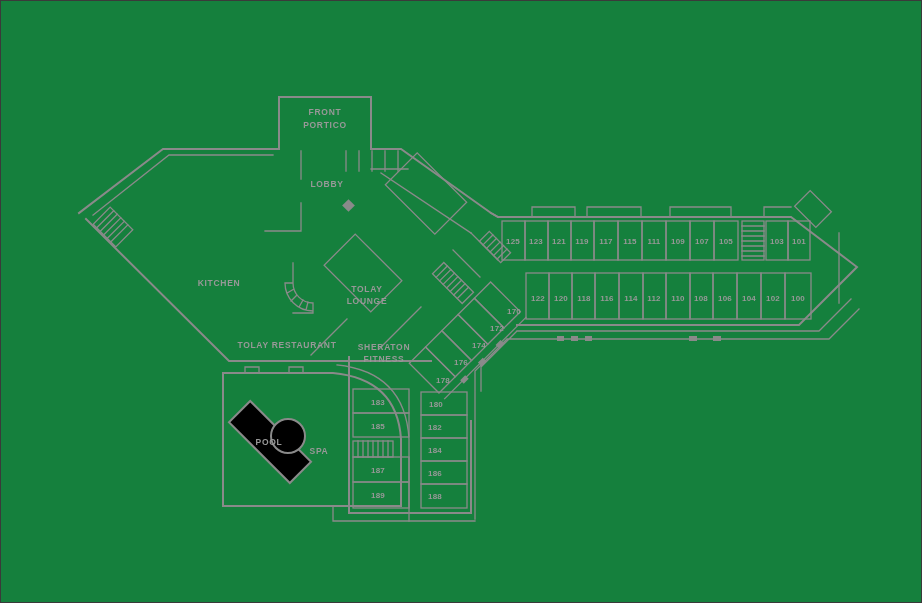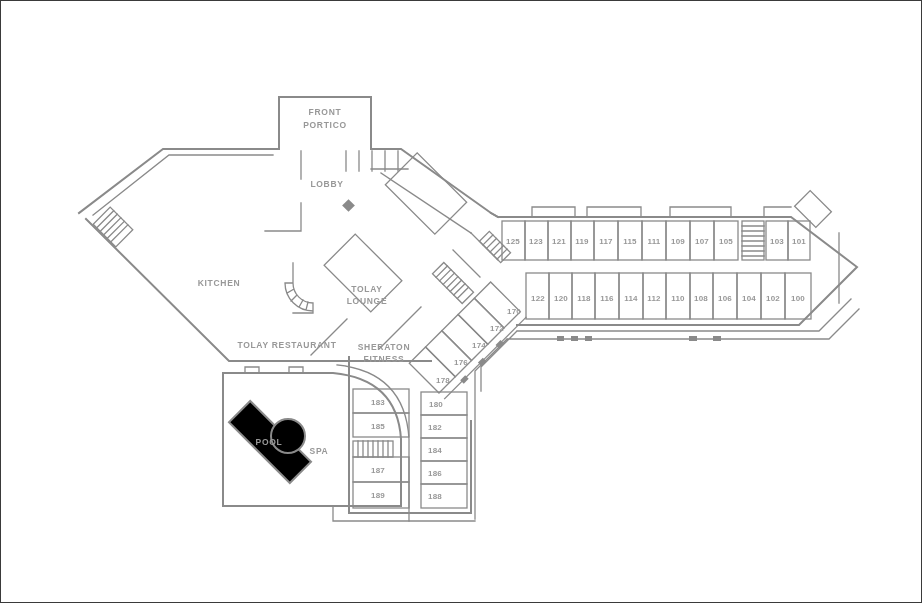--- a/index.html
+++ b/index.html
@@ -1,18 +1,18 @@
 <!DOCTYPE html>
 <html><head>
 <meta charset="utf-8">
 <style>
   html,body{margin:0;padding:0;background:#000;}
   .stage{
     position:relative;width:922px;height:603px;
-    background:#ffffff;border:1px solid #3a3a3a;box-sizing:border-box;
+    background:#15803d;border:1px solid #3a3a3a;box-sizing:border-box;
     font-family:"Liberation Sans",sans-serif;
   }
   svg{display:block}
   .w{stroke:#8a8a8a;stroke-width:2;fill:none;stroke-linecap:square}
   .w1{stroke:#8a8a8a;stroke-width:1.3;fill:none;stroke-linecap:square}
   .fillw{fill:#8a8a8a;stroke:none}
   .blackfill{fill:#000;stroke:#8a8a8a;stroke-width:2}
   text{
     fill:#989898;font-family:"Liberation Sans",sans-serif;font-weight:bold;
     font-size:8px;text-anchor:middle;letter-spacing:.2px;

